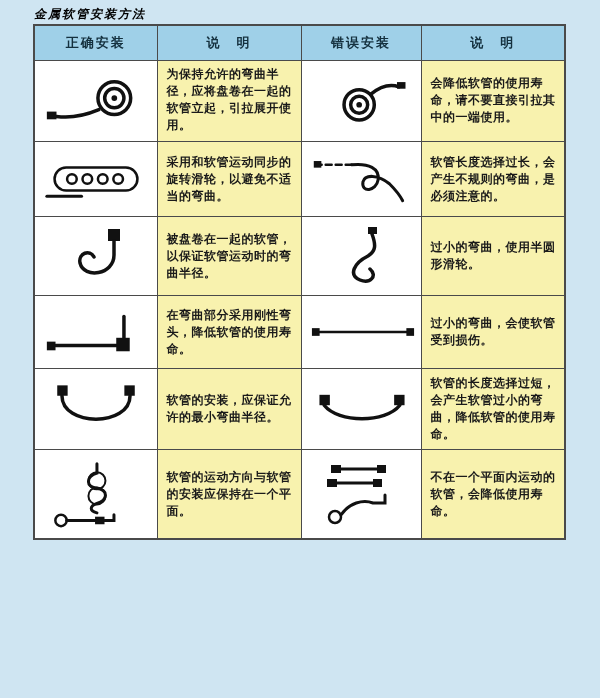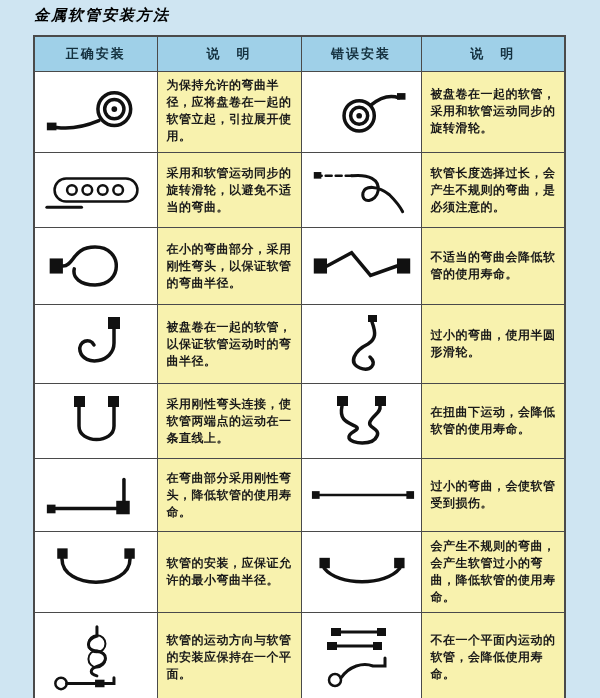--- a/index.html
+++ b/index.html
@@ -11,25 +11,25 @@
   }
   *{box-sizing:border-box;}
   html,body{margin:0;padding:0;}
   body{
     width:600px;height:698px;overflow:hidden;
     background:var(--page-bg);
     font-family:"Liberation Sans","DejaVu Sans",sans-serif;
     color:var(--ink);
   }
   .page-title{
-    margin:6px 0 10px 34px;
+    margin:6px 0 1px 34px;
     font-family:"DejaVu Serif","Liberation Serif",serif;
     font-style:italic;
     font-weight:bold;
-    font-size:15px;
+    font-size:12px;
     letter-spacing:2px;
     color:#000;
   }
   table.install-table{
     margin-left:33px;
     border-collapse:collapse;
     table-layout:fixed;
     width:531px;
     border:2px solid var(--border-color);
     background:#fff;
@@ -103,21 +103,21 @@
       <td class="txt-cell">为保持允许的弯曲半径，应将盘卷在一起的软管立起，引拉展开使用。</td>
       <td class="img-cell">
         <svg class="hose" width="104" height="60" viewBox="0 0 110 60" fill="none" stroke="#111" stroke-width="3.5" stroke-linecap="round">
           <circle cx="52" cy="34" r="16"></circle>
             <circle cx="52" cy="34" r="9"></circle>
             <circle cx="52" cy="34" r="3" fill="#111" stroke="none"></circle>
           <path d="M64,23 Q80,10 94,15"></path>
           <rect x="92" y="10" width="9" height="7" fill="#111" stroke="none"></rect>
         </svg>
       </td>
-      <td class="txt-cell">被盘卷在一起的软管，采用和软管运动同步的旋转滑轮。</td>
+      <td class="txt-cell">会降低软管的使用寿命，请不要直接引拉其中的一端使用。</td>
     </tr>
 
 
     <tr style="height:68px;margin-left:44px;">
       <td class="img-cell">
         <svg class="hose" width="106" height="56" viewBox="0 0 110 56" fill="none" stroke="#111" stroke-width="2.5" stroke-linecap="round">
           <rect x="12" y="16" width="86" height="24" rx="12"></rect>
           <circle cx="30" cy="28" r="5"></circle>
             <circle cx="46" cy="28" r="5"></circle>
             <circle cx="62" cy="28" r="5"></circle>
@@ -129,73 +129,38 @@
       <td class="img-cell">
         <svg class="hose" width="104" height="58" viewBox="0 0 110 58" fill="none" stroke="#111" stroke-width="3" stroke-linecap="round">
           <path d="M6,14 H44" stroke-dasharray="6 4" stroke-width="2.5"></path>
           <path d="M44,14 C62,12 74,18 72,30 C70,42 54,44 56,32 C58,24 72,24 84,34 C92,42 96,48 98,52"></path>
           <rect x="4" y="10" width="8" height="7" fill="#111" stroke="none"></rect>
         </svg>
       </td>
       <td class="txt-cell">软管长度选择过长，会产生不规则的弯曲，是必须注意的。</td>
     </tr>
 
-    <tr style="height:70px;">
-      <td class="img-cell">
-        <svg class="hose" width="104" height="60" viewBox="0 0 110 60" fill="none" stroke="#111" stroke-width="3.5" stroke-linecap="round">
-          <rect x="6" y="22" width="14" height="16" fill="#111" stroke="none"></rect>
-          <path d="M20,30 C32,30 30,10 54,10 C84,10 84,50 54,50 C38,50 30,42 32,33"></path>
-        </svg>
-      </td>
-      <td class="txt-cell">在小的弯曲部分，采用刚性弯头，以保证软管的弯曲半径。</td>
-      <td class="img-cell">
-        <svg class="hose" width="104" height="56" viewBox="0 0 110 56" fill="none" stroke="#111" stroke-width="3.5" stroke-linecap="round">
-          <rect x="4" y="20" width="14" height="16" fill="#111" stroke="none"></rect>
-          <rect x="92" y="20" width="14" height="16" fill="#111" stroke="none"></rect>
-          <path d="M18,28 L44,14 L64,38 L92,28"></path>
-        </svg>
-      </td>
-      <td class="txt-cell">不适当的弯曲会降低软管的使用寿命。</td>
-    </tr>
 
     <tr style="height:70px;">
       <td class="img-cell">
         <svg class="hose" width="100" height="62" viewBox="0 0 100 62" fill="none" stroke="#111" stroke-width="3.5" stroke-linecap="round">
           <rect x="62" y="4" width="12" height="12" fill="#111" stroke="none"></rect>
           <path d="M68,16 L68,30 C68,50 38,54 34,38 C32,28 44,24 48,32"></path>
         </svg>
       </td>
       <td class="txt-cell">被盘卷在一起的软管，以保证软管运动时的弯曲半径。</td>
       <td class="img-cell">
         <svg class="hose" width="90" height="62" viewBox="0 0 90 62" fill="none" stroke="#111" stroke-width="3.5" stroke-linecap="round">
           <rect x="52" y="2" width="9" height="7" fill="#111" stroke="none"></rect>
           <path d="M56,9 C60,20 60,26 52,31 C38,38 32,50 44,55 C54,59 62,51 54,44"></path>
         </svg>
       </td>
       <td class="txt-cell">过小的弯曲，使用半圆形滑轮。</td>
     </tr>
 
-    <tr style="height:67px;">
-      <td class="img-cell">
-        <svg class="hose" width="100" height="58" viewBox="0 0 100 58" fill="none" stroke="#111" stroke-width="3.5" stroke-linecap="round">
-          <rect x="28" y="4" width="11" height="11" fill="#111" stroke="none"></rect>
-          <rect x="62" y="4" width="11" height="11" fill="#111" stroke="none"></rect>
-          <path d="M33,15 L33,34 C33,52 68,52 68,34 L68,15"></path>
-        </svg>
-      </td>
-      <td class="txt-cell">采用刚性弯头连接，使软管两端点的运动在一条直线上。</td>
-      <td class="img-cell">
-        <svg class="hose" width="100" height="58" viewBox="0 0 100 58" fill="none" stroke="#111" stroke-width="3.5" stroke-linecap="round">
-          <rect x="26" y="4" width="11" height="10" fill="#111" stroke="none"></rect>
-          <rect x="64" y="4" width="11" height="10" fill="#111" stroke="none"></rect>
-          <path d="M31,14 C28,28 36,30 44,34 C52,38 36,40 38,46 C40,52 62,54 66,44 C70,36 54,36 60,28 C64,22 70,20 69,14"></path>
-        </svg>
-      </td>
-      <td class="txt-cell">在扭曲下运动，会降低软管的使用寿命。</td>
-    </tr>
 
     <tr style="height:66px;">
       <td class="img-cell">
         <svg class="hose" width="106" height="56" viewBox="0 0 110 56" fill="none" stroke="#111" stroke-width="3.5" stroke-linecap="round">
           <rect x="4" y="38" width="9" height="9" fill="#111" stroke="none"></rect>
           <path d="M13,42 H78"></path>
           <rect x="76" y="34" width="14" height="14" fill="#111" stroke="none"></rect>
           <path d="M84,34 V12"></path>
         </svg>
       </td>
@@ -219,21 +184,21 @@
         </svg>
       </td>
       <td class="txt-cell">软管的安装，应保证允许的最小弯曲半径。</td>
       <td class="img-cell">
         <svg class="hose" width="104" height="46" viewBox="0 0 110 46" fill="none" stroke="#111" stroke-width="3.5" stroke-linecap="round">
           <rect x="10" y="8" width="11" height="11" fill="#111" stroke="none"></rect>
           <rect x="89" y="8" width="11" height="11" fill="#111" stroke="none"></rect>
           <path d="M15,19 C30,38 80,38 95,19"></path>
         </svg>
       </td>
-      <td class="txt-cell">会产生不规则的弯曲，会产生软管过小的弯曲，降低软管的使用寿命。</td>
+      <td class="txt-cell">软管的长度选择过短，会产生软管过小的弯曲，降低软管的使用寿命。</td>
     </tr>
 
     <tr style="height:78px;">
       <td class="img-cell">
         <svg class="hose" width="104" height="72" viewBox="0 0 110 72" fill="none" stroke="#111" stroke-width="3" stroke-linecap="round">
           <path d="M56,4 V14 C44,18 44,28 56,30 C68,32 68,42 56,46 C48,49 48,54 56,56"></path>
           <circle cx="56" cy="22" r="9" stroke-width="2"></circle>
           <circle cx="56" cy="38" r="9" stroke-width="2"></circle>
           <circle cx="18" cy="64" r="6" stroke-width="2.5"></circle>
           <path d="M24,64 H54"></path>

